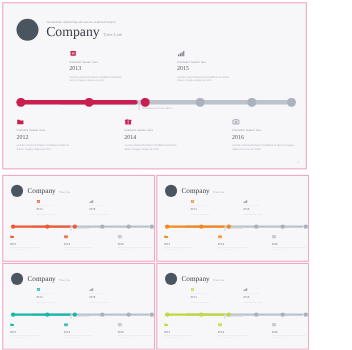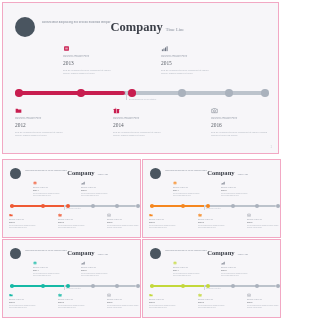--- a/index.html
+++ b/index.html
@@ -22,21 +22,21 @@
   .hero-slide { left:2px; top:2px; width:277px; height:152px; }
   .thumb-slide { width:139px; height:79px; }
   .t1 { left:2px;   top:159px; }
   .t2 { left:142px; top:159px; }
   .t3 { left:2px;   top:239px; }
   .t4 { left:142px; top:239px; }
 
   
   .hdr { position:absolute; display:flex; align-items:center; }
   .avatar { border-radius:50%; background:#4a5560; flex:none; }
-  .hdr-txt { display:flex; flex-direction:row;font-weight:bold; }
+  .hdr-txt { display:flex; flex-direction:column; }
   .tagline {
     color:#9aa0ab; letter-spacing:.12px; white-space:nowrap;
     overflow:hidden;
   }
   .brandrow { display:flex; align-items:baseline; gap:3px; }
   .brand { font-family:"Liberation Serif", serif; color:#3b3f48; line-height:1; }
   .brandsub { color:#a9aeb8; font-family:"Liberation Serif", serif; }
 
   
   .tl { position:absolute; }

